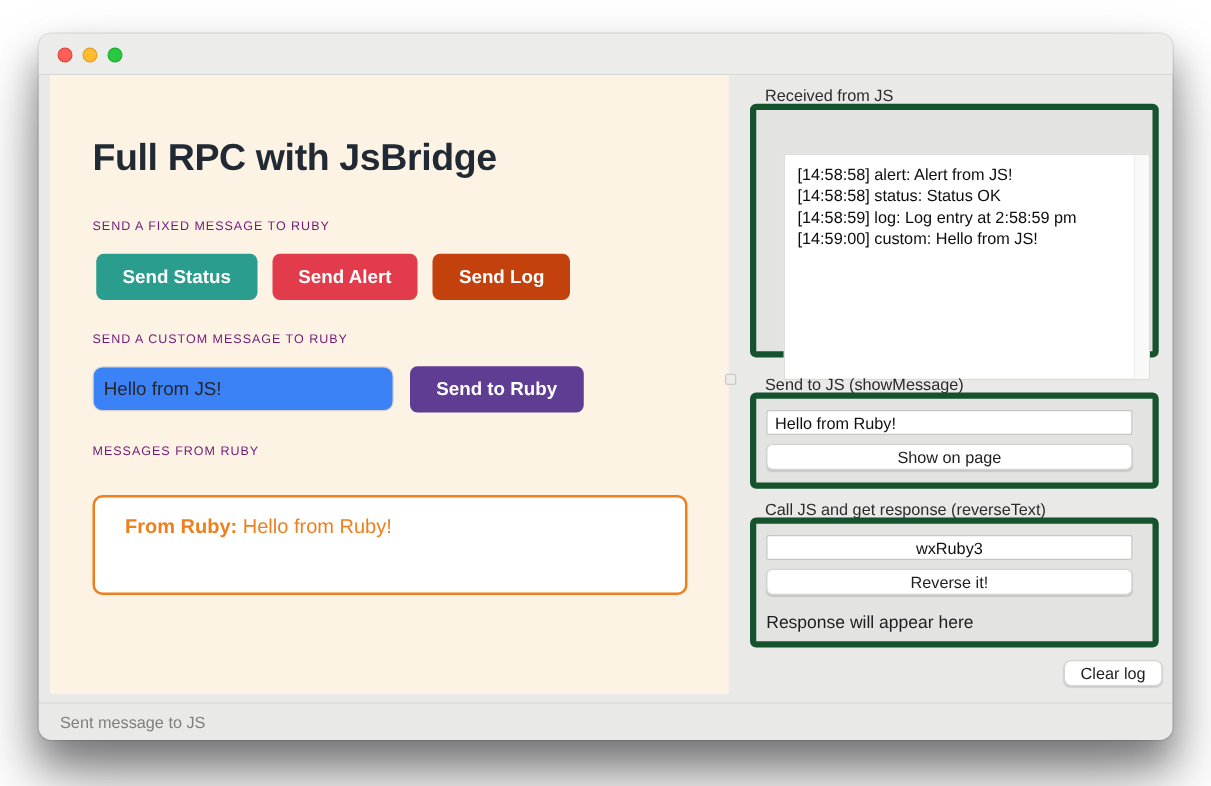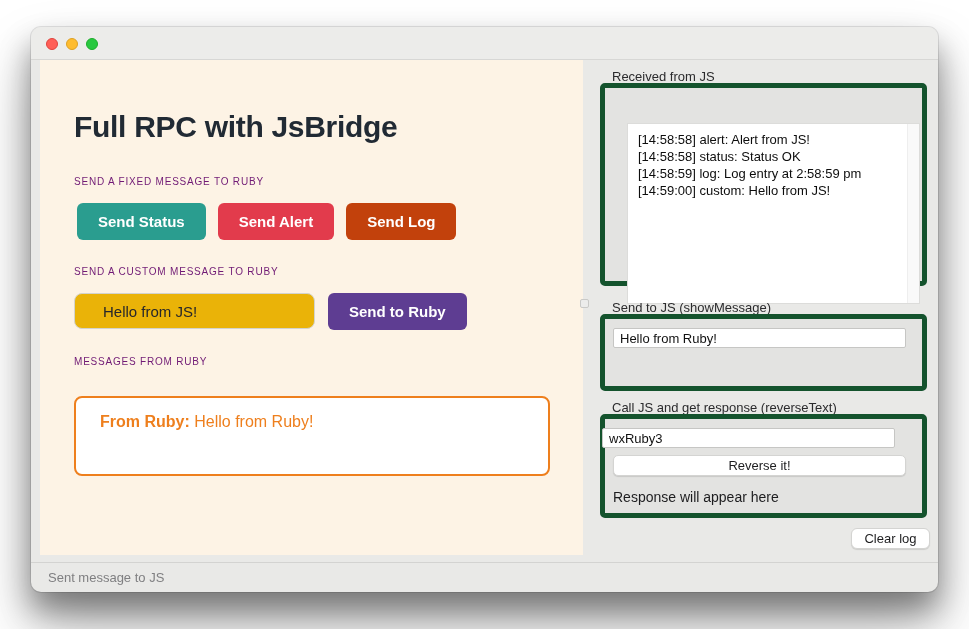--- a/index.html
+++ b/index.html
@@ -49,21 +49,21 @@
   .lbl-msgs    { top:296px; }
   .btn-row { position:absolute; left:37px; top:143px; display:flex; gap:12px; }
   .wv-btn {
     height:37px; padding:0 21px; border:none; border-radius:6px;
     color:#ffffff; font-size:15px; font-weight:bold;
     font-family:inherit; display:flex; align-items:center; cursor:pointer;
   }
   .input-row { position:absolute; left:34px; top:233px; display:flex; gap:13px; }
   .wv-input {
     width:241px; height:36px; border:1px solid #d3d3cd; border-radius:8px;
-    background:#eab308; font-size:15px; color:#26262b; padding:0 28px;
+    background:#3b82f6; font-size:15px; color:#26262b; padding:0 8px;
     font-family:inherit;
   }
   .ruby-box {
     position:absolute; left:34px; top:336px; width:476px; height:80px;
     background:#ffffff; border:2px solid #ee7f1d; border-radius:8px;
     padding:15px 24px; font-size:16px;
   }
   .ruby-box b { font-weight:bold; }
 
   
@@ -166,24 +166,25 @@
             <div>[14:58:59] log: Log entry at 2:58:59 pm</div>
             <div>[14:59:00] custom: Hello from JS!</div>
           </div>
           <div class="log-scrollbar"></div>
         </div>
       </div>
 
       <div class="p-label" style="left:21px; top:240px;">Send to JS (showMessage)</div>
       <div class="groupbox gb-send"></div>
       <input class="p-field" style="left: 22px; top: 268px;" type="text" value="Hello from Ruby!">
+      <button class="p-btn" style="left:22px; top:295px;">Show on page</button>
 
       <div class="p-label" style="left:21px; top:340px;">Call JS and get response (reverseText)</div>
       <div class="groupbox gb-call"></div>
-      <input class="p-field" style="left: 11px; top: 368px;" type="text" value="wxRuby3">
+      <input class="p-field" style="left: 22px; top: 368px; text-align: center;" type="text" value="wxRuby3">
       <button class="p-btn" style="left:22px; top:395px;">Reverse it!</button>
       <div class="p-response">Response will appear here</div>
 
       <button class="btn-clear">Clear log</button>
     </div>
 
     <div class="statusbar">
       <span class="status-text">Sent message to JS</span>
     </div>
 

